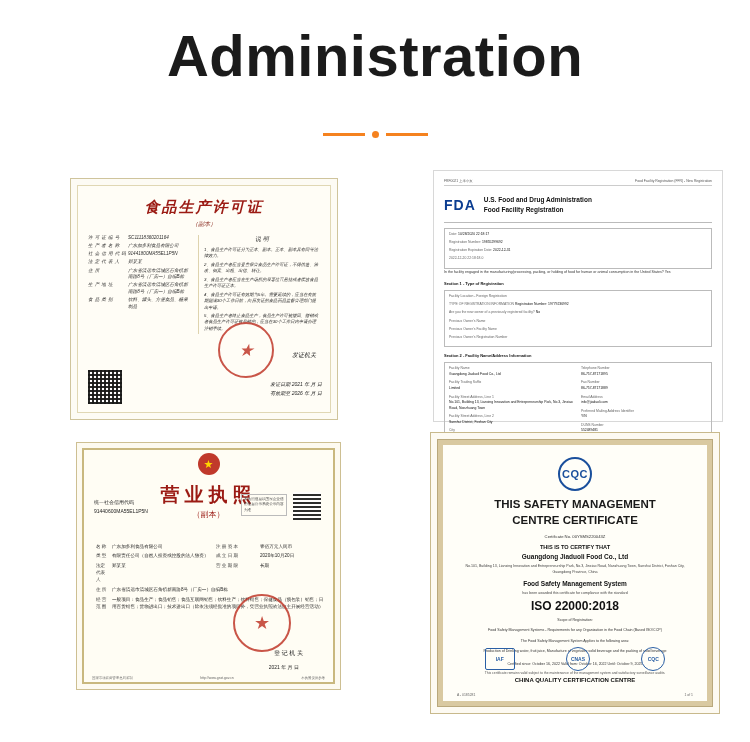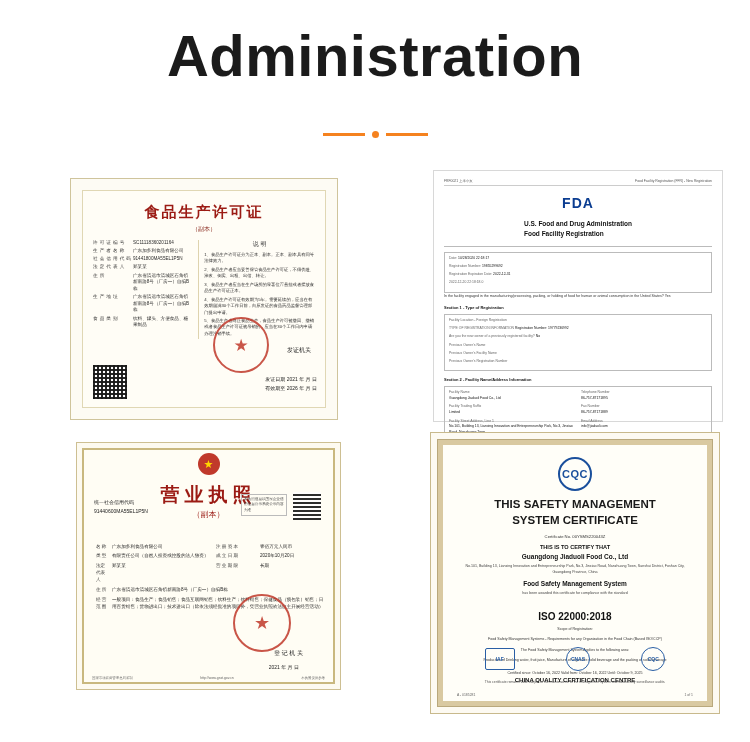--- a/index.html
+++ b/index.html
@@ -54,21 +54,22 @@
   }
   .cell { position: relative; }
 
   
   .c1 {
     position: absolute;
     left: 70px; top: 8px;
     width: 268px; height: 242px;
     background: #fdfbf4;
     border: 1px solid #cfc49c;
-    padding: 11px;
+    padding: 6px;
+    font-style: italic;
   }
   .c1-inner {
     width: 100%; height: 100%;
     border: 1px solid #e0d7b4;
     padding: 8px 10px;
     position: relative;
     background: #fffdf6;
   }
   .c1-title {
     text-align: center;
@@ -153,21 +154,20 @@
   }
   .c2-topline {
     display: flex; justify-content: space-between;
     font-size: 3.4px; color: #555;
     border-bottom: .5px solid #ccc;
     padding-bottom: 2px;
   }
   .c2-head {
     display: flex; align-items: center; gap: 8px;
     margin-top: 9px;
-    flex-direction: column;
   }
   .c2-fda {
     font-size: 14px; font-weight: bold; color: #0b3d91;
     letter-spacing: 1px;
   }
   .c2-agency { font-size: 6.5px; font-weight: bold; color: #111; line-height: 1.5; }
   .c2-line { height: 1px; background: #bbb; margin: 7px 0 5px; }
   .c2-row { font-size: 3.6px; line-height: 1.7; }
   .c2-box {
     border: .5px solid #bbb;
@@ -292,21 +292,21 @@
   }
   .c4-title {
     font-size: 11.5px; font-weight: bold; color: #1a1a1a;
     line-height: 1.35; margin-top: 6px;
   }
   .c4-small { font-size: 4.2px; color: #333; line-height: 1.8; margin-top: 5px; }
   .c4-em { font-size: 5.6px; font-weight: bold; color: #111; margin-top: 3px; }
   .c4-company { font-size: 6.5px; font-weight: bold; color: #111; margin-top: 3px; }
   .c4-addr { font-size: 3.6px; color: #444; line-height: 1.7; margin-top: 3px; }
   .c4-scheme { font-size: 6.5px; font-weight: bold; color: #111; margin-top: 5px;}
-  .c4-std { font-size: 10px; font-weight: bold; color: #111; margin-top: 15px;}
+  .c4-std { font-size: 12px; font-weight: bold; color: #111; margin-top: 3px;}
   .c4-scope { font-size: 3.6px; color: #333; line-height: 1.8; margin-top: 4px; }
   .c4-dates { font-size: 3.6px; color: #333; margin-top: 6px; line-height: 1.8;}
   .c4-sig { font-size: 3.4px; color: #555; margin-top: 4px; line-height: 1.7;}
   .c4-marks {
     position: absolute; left: 0; right: 0; bottom: 30px;
     display: flex; justify-content: space-around; align-items: center;
     padding: 0 16px;
   }
   .mark {
     width: 30px; height: 22px;
@@ -522,21 +522,21 @@
       </div>
     </div>
 
     <div class="cell">
       <div class="c4">
         <div class="c4-inner">
           <div class="cqc-logo">CQC</div>
 
           <div class="c4-title">
             <span>THIS SAFETY MANAGEMENT</span><br>
-            <span>SYSTEM CERTIFICATE</span>
+            <span>CENTRE CERTIFICATE</span>
           </div>
 
           <div class="c4-small">
             <span>Certificate No.</span>
             <span>00YSMS220043Z</span>
           </div>
 
           <div class="c4-em">THIS IS TO CERTIFY THAT</div>
           <div class="c4-company">Guangdong Jiaduoli Food Co., Ltd</div>
           <div class="c4-addr">No.101, Building 13, Lianxing Innovation and Entrepreneurship Park, No.3, Jinxiao Road, Nanzhuang Town, Sanshui District, Foshan City, Guangdong Province, China</div>

